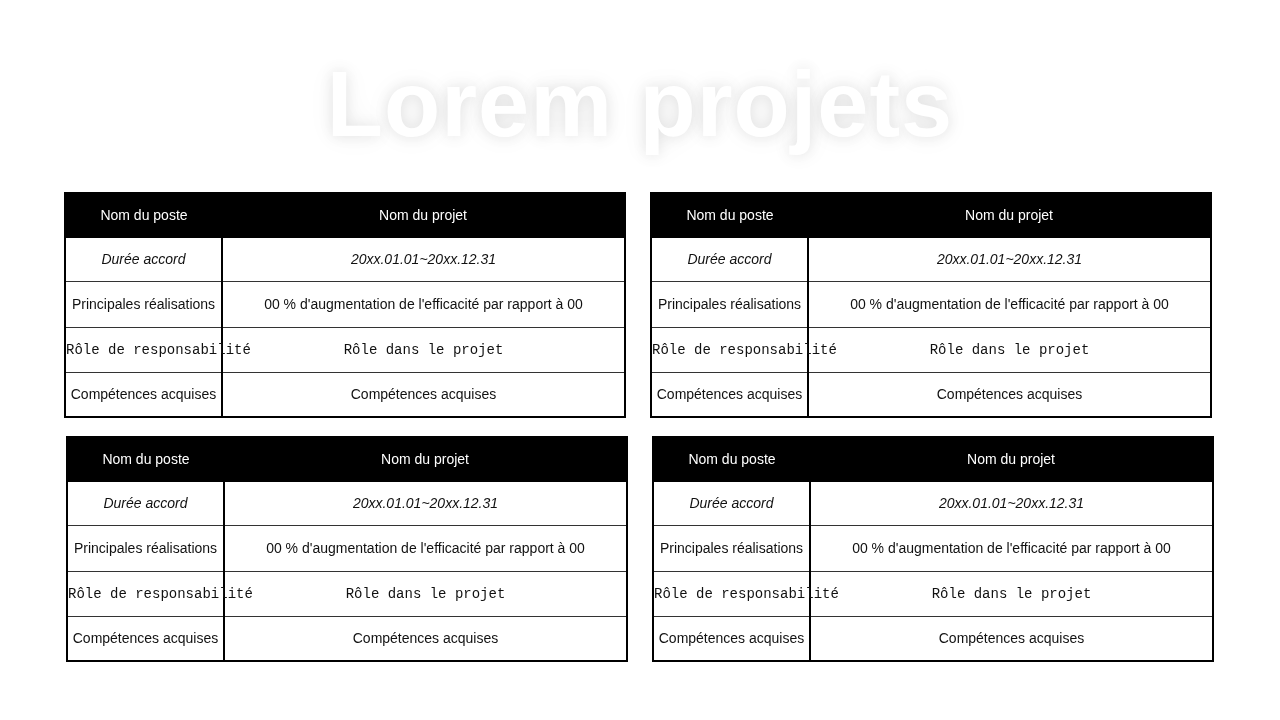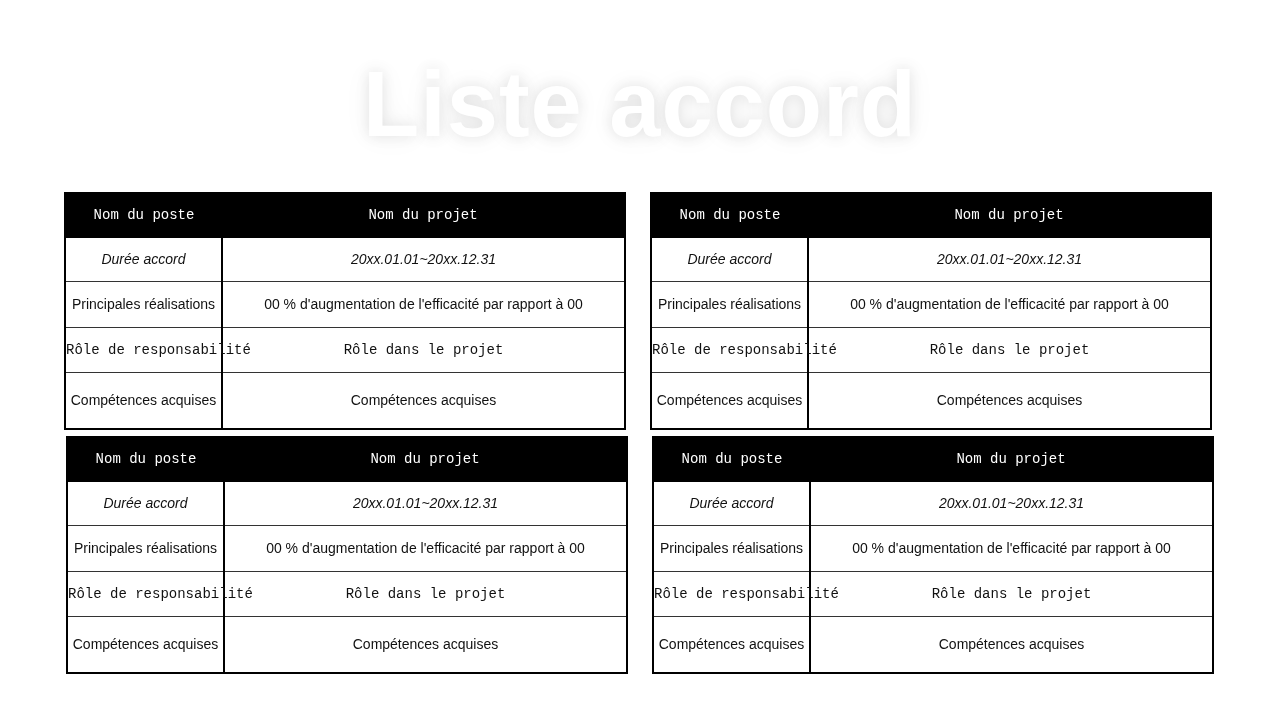--- a/index.html
+++ b/index.html
@@ -53,47 +53,46 @@
     }
     .card col.c1 { width: 156px; }
     .card th {
       background: #000000;
       color: #ffffff;
       font-weight: 400;
       font-size: 14px;
       height: 46px;
       text-align: center;
       vertical-align: middle;
-      font-family: Liberation Mono, monospace;
     }
     .card td {
       font-size: 14px;
       color: #111111;
       text-align: center;
       vertical-align: middle;
       border-top: 1.5px solid #333333;
       white-space: nowrap;
     }
     .card tr:first-child + tr td { border-top: none; }
     .card td.label { border-right: 2px solid #000000; }
     .card tr.r1 td { height: 43px; font-style: italic; }
     .card tr.r2 td { height: 46px; }
     .card tr.r3 td { height: 45px; font-family: Liberation Mono, monospace; }
-    .card tr.r4 td { height: 56px; }
+    .card tr.r4 td { height: 44px; }
 
     #card-0 { left: 64px;  top: 192px; }
     #card-1 { left: 650px; top: 192px; }
     #card-2 { left: 66px;  top: 436px; }
     #card-3 { left: 652px; top: 436px; }
   </style>
 </head>
 <body>
 
 <div class="slide">
-  <div class="watermark">Liste accord</div>
+  <div class="watermark">Lorem projets</div>
 
   <div class="card" id="card-0">
     <table>
       <colgroup>
           <col class="c1">
           <col>
         </colgroup>
       <tbody>
           <tr>
         <th>Nom du poste</th>

